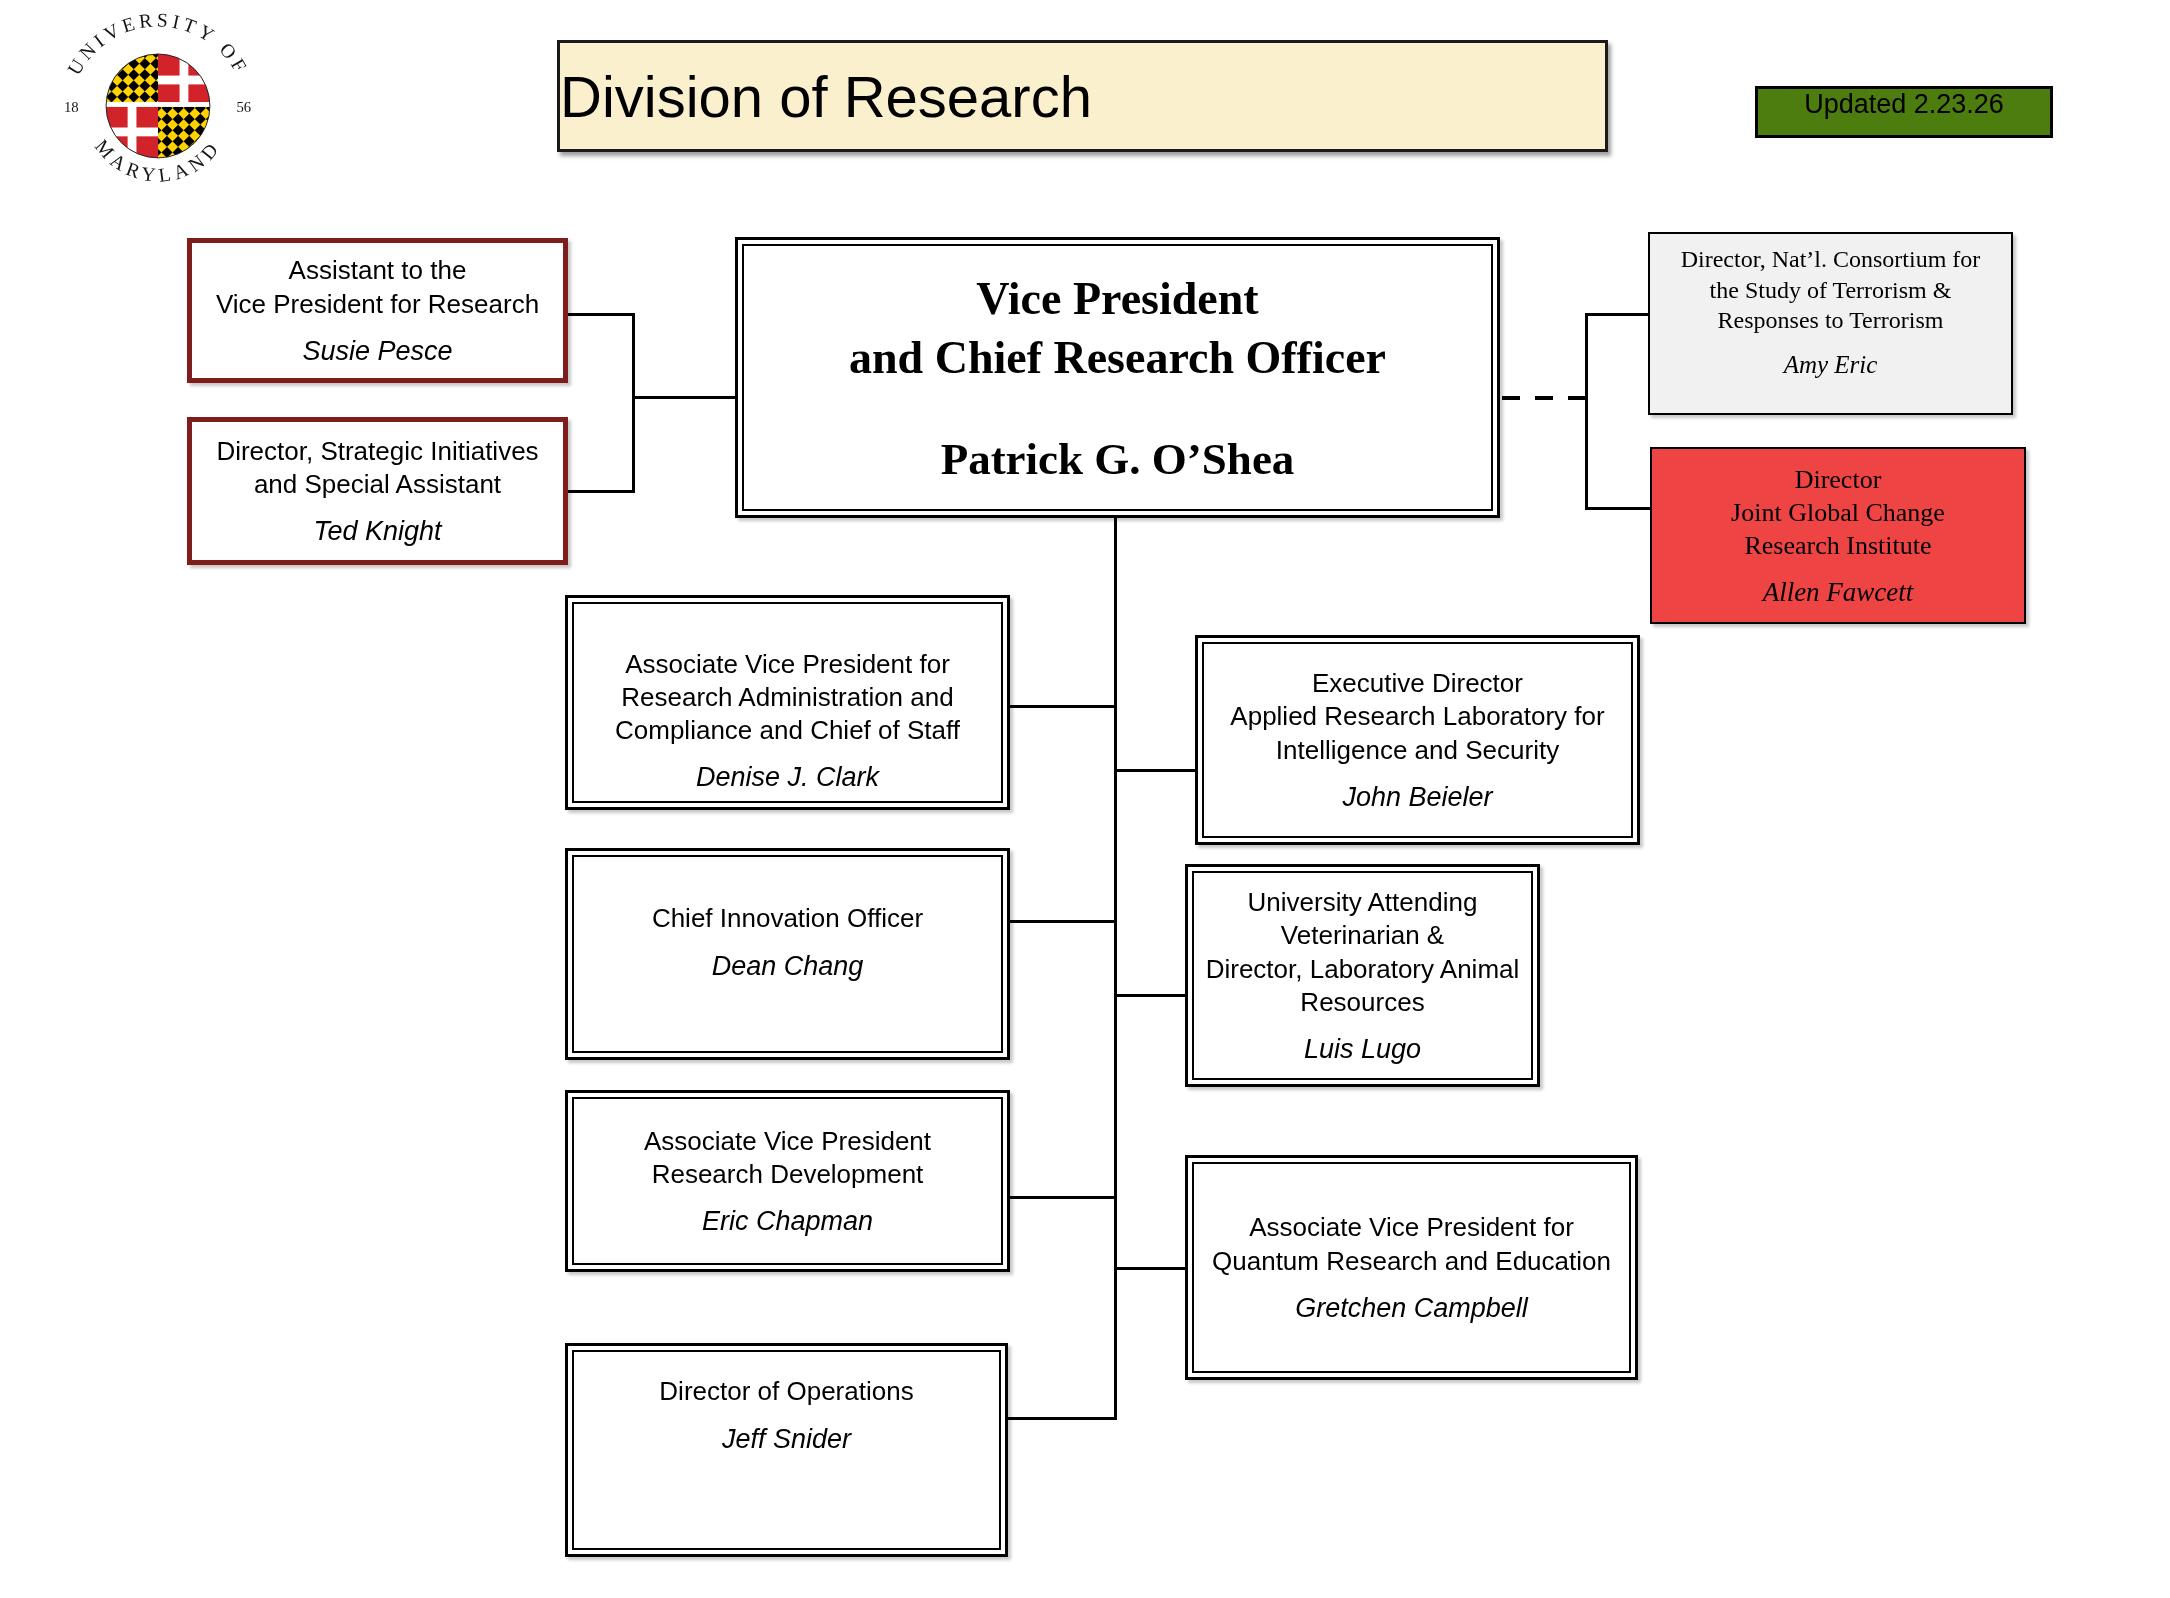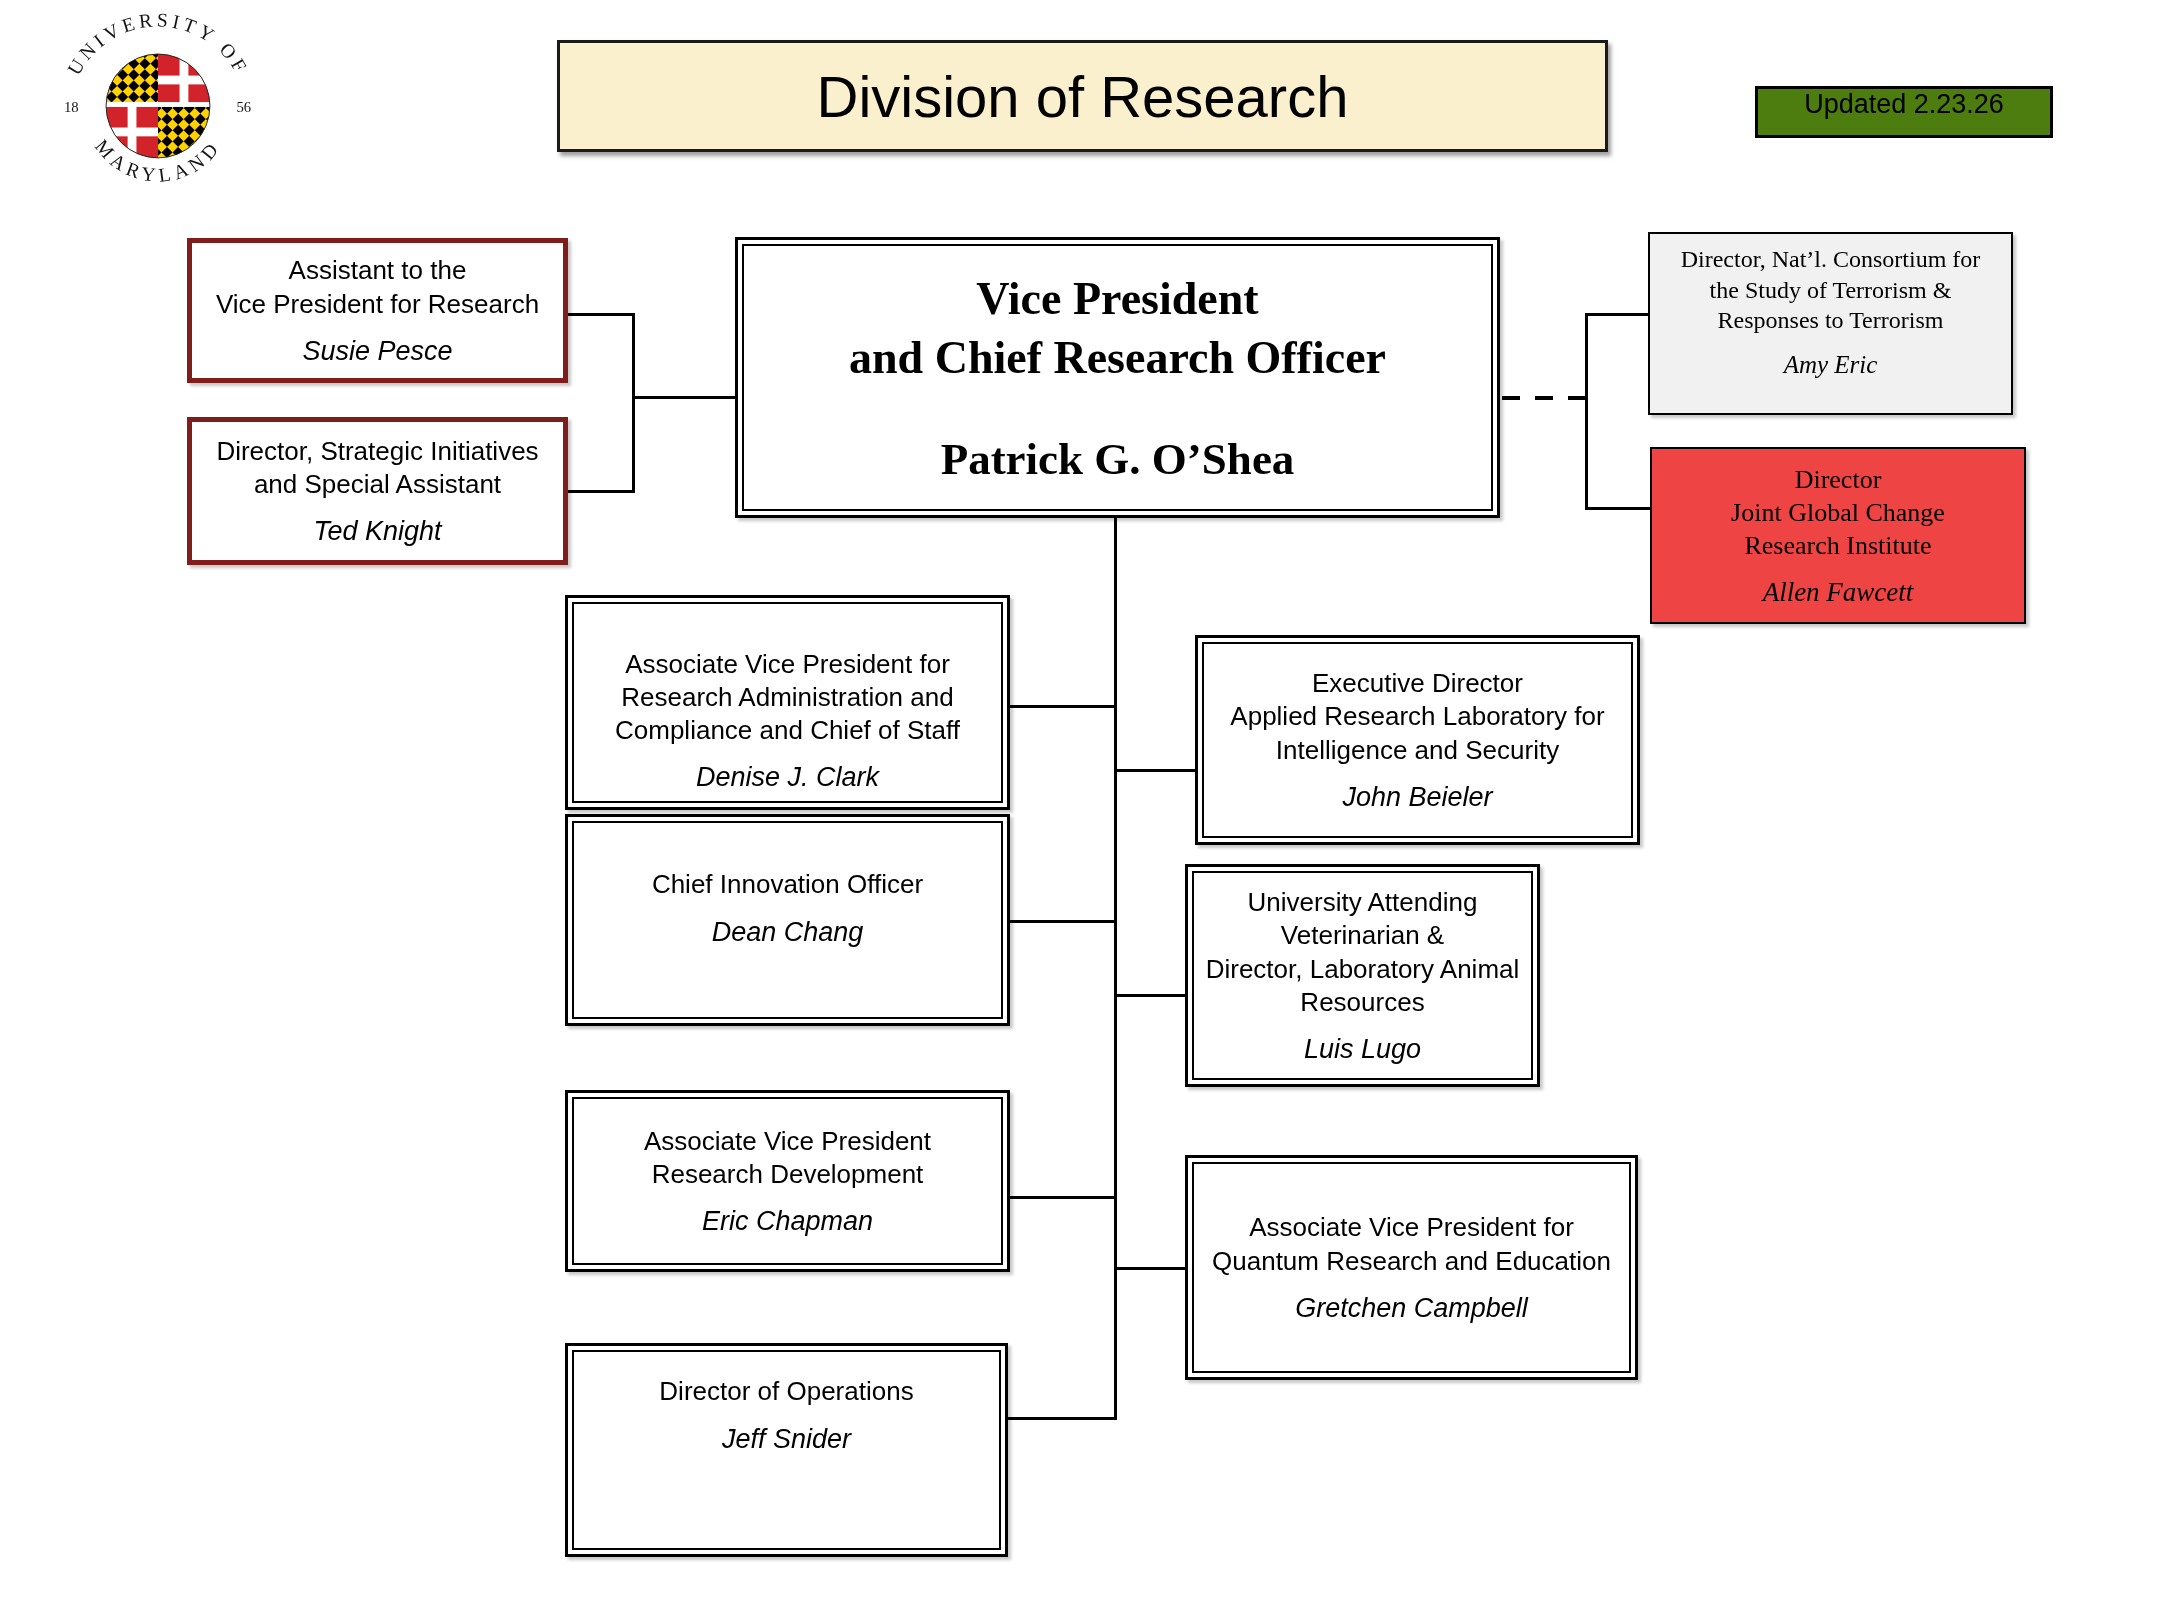--- a/index.html
+++ b/index.html
@@ -7,21 +7,21 @@
           font-family:"Liberation Sans",sans-serif;color:#000;}
 
   
   .logo{position:absolute;left:60px;top:10px;width:196px;height:188px;}
   .logo-arc{font-family:"Liberation Serif",serif;font-size:20px;letter-spacing:4px;fill:#161616;}
   .logo-arc-b{font-family:"Liberation Serif",serif;font-size:20px;letter-spacing:5px;fill:#161616;}
   .logo-year{font-family:"Liberation Serif",serif;font-size:15px;fill:#161616;}
 
   
   .title-banner{position:absolute;left:557px;top:40px;width:1051px;height:112px;
-    border:3px solid #1a1a1a;box-sizing:border-box;display:flex;align-items:center;justify-content:center;
+    border:3px solid #1a1a1a;box-sizing:border-box;display:flex;align-items:center;justify-content:flex-start;
     font-size:58px;box-shadow:3px 4px 4px rgba(80,80,80,.55);}
   .updated-box{position:absolute;left:1755px;top:52px;width:298px;height:52px;background:#4d7c0f;
     border:3px solid #000;box-sizing:border-box;display:flex;align-items:flex-start;justify-content:center;
     font-size:27px;margin-top:34px;}
 
   
   .box{position:absolute;background:#fff;box-sizing:border-box;display:flex;flex-direction:column;
     align-items:center;justify-content:center;text-align:center;padding:8px 12px;
     box-shadow:3px 3px 3px rgba(0,0,0,.22);}
   .single{border:5px solid #7f1d1d;}
@@ -132,21 +132,21 @@
 Research Institute</div>
     <div class="person">Allen Fawcett</div>
   </div>
 
   <div class="box double drop-sm" style="left:565px;top:595px;width:445px;height:215px">
     <div class="role">Associate Vice President for
 Research Administration and
 Compliance and Chief of Staff</div>
     <div class="person">Denise J. Clark</div>
   </div>
-  <div class="box double lift-sm" style="left:565px;top:814px;width:445px;height:212px">
+  <div class="box double lift-sm" style="left:565px;top:848px;width:445px;height:212px">
     <div class="role">Chief Innovation Officer</div>
     <div class="person">Dean Chang</div>
   </div>
   <div class="box double" style="left:565px;top:1090px;width:445px;height:182px">
     <div class="role">Associate Vice President
 Research Development</div>
     <div class="person">Eric Chapman</div>
   </div>
   <div class="box double lift-lg" style="left:565px;top:1343px;width:443px;height:214px">
     <div class="role">Director of Operations</div>

